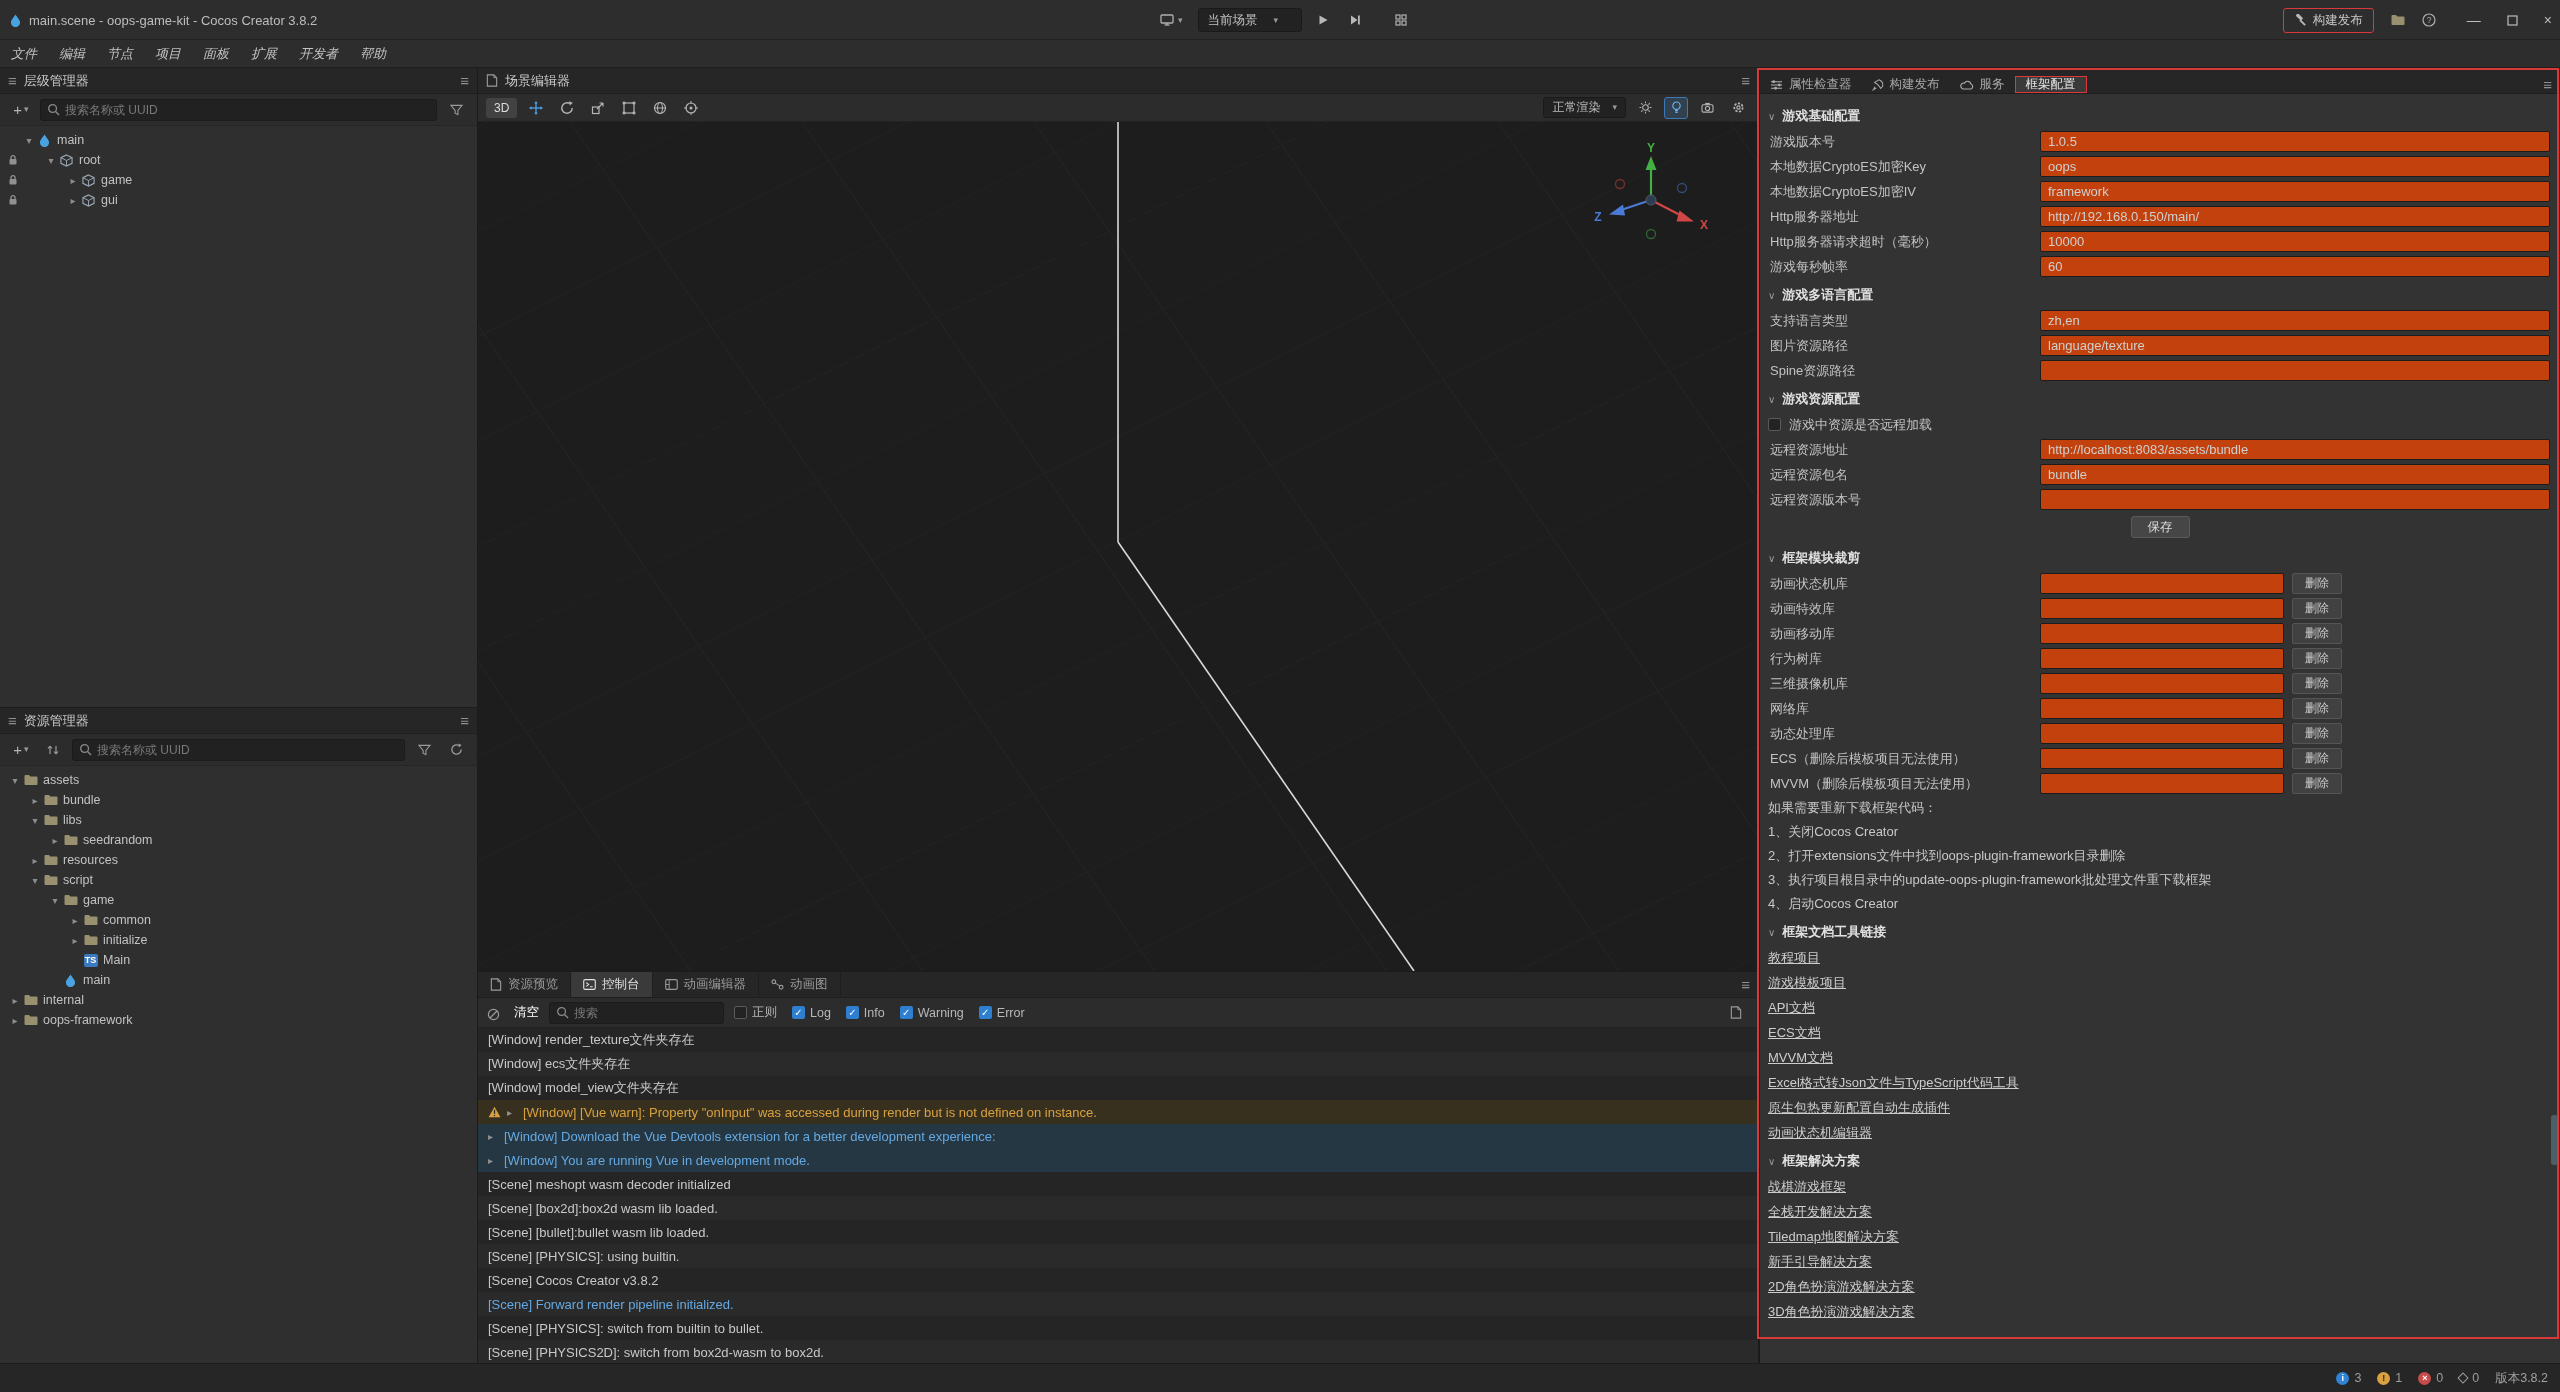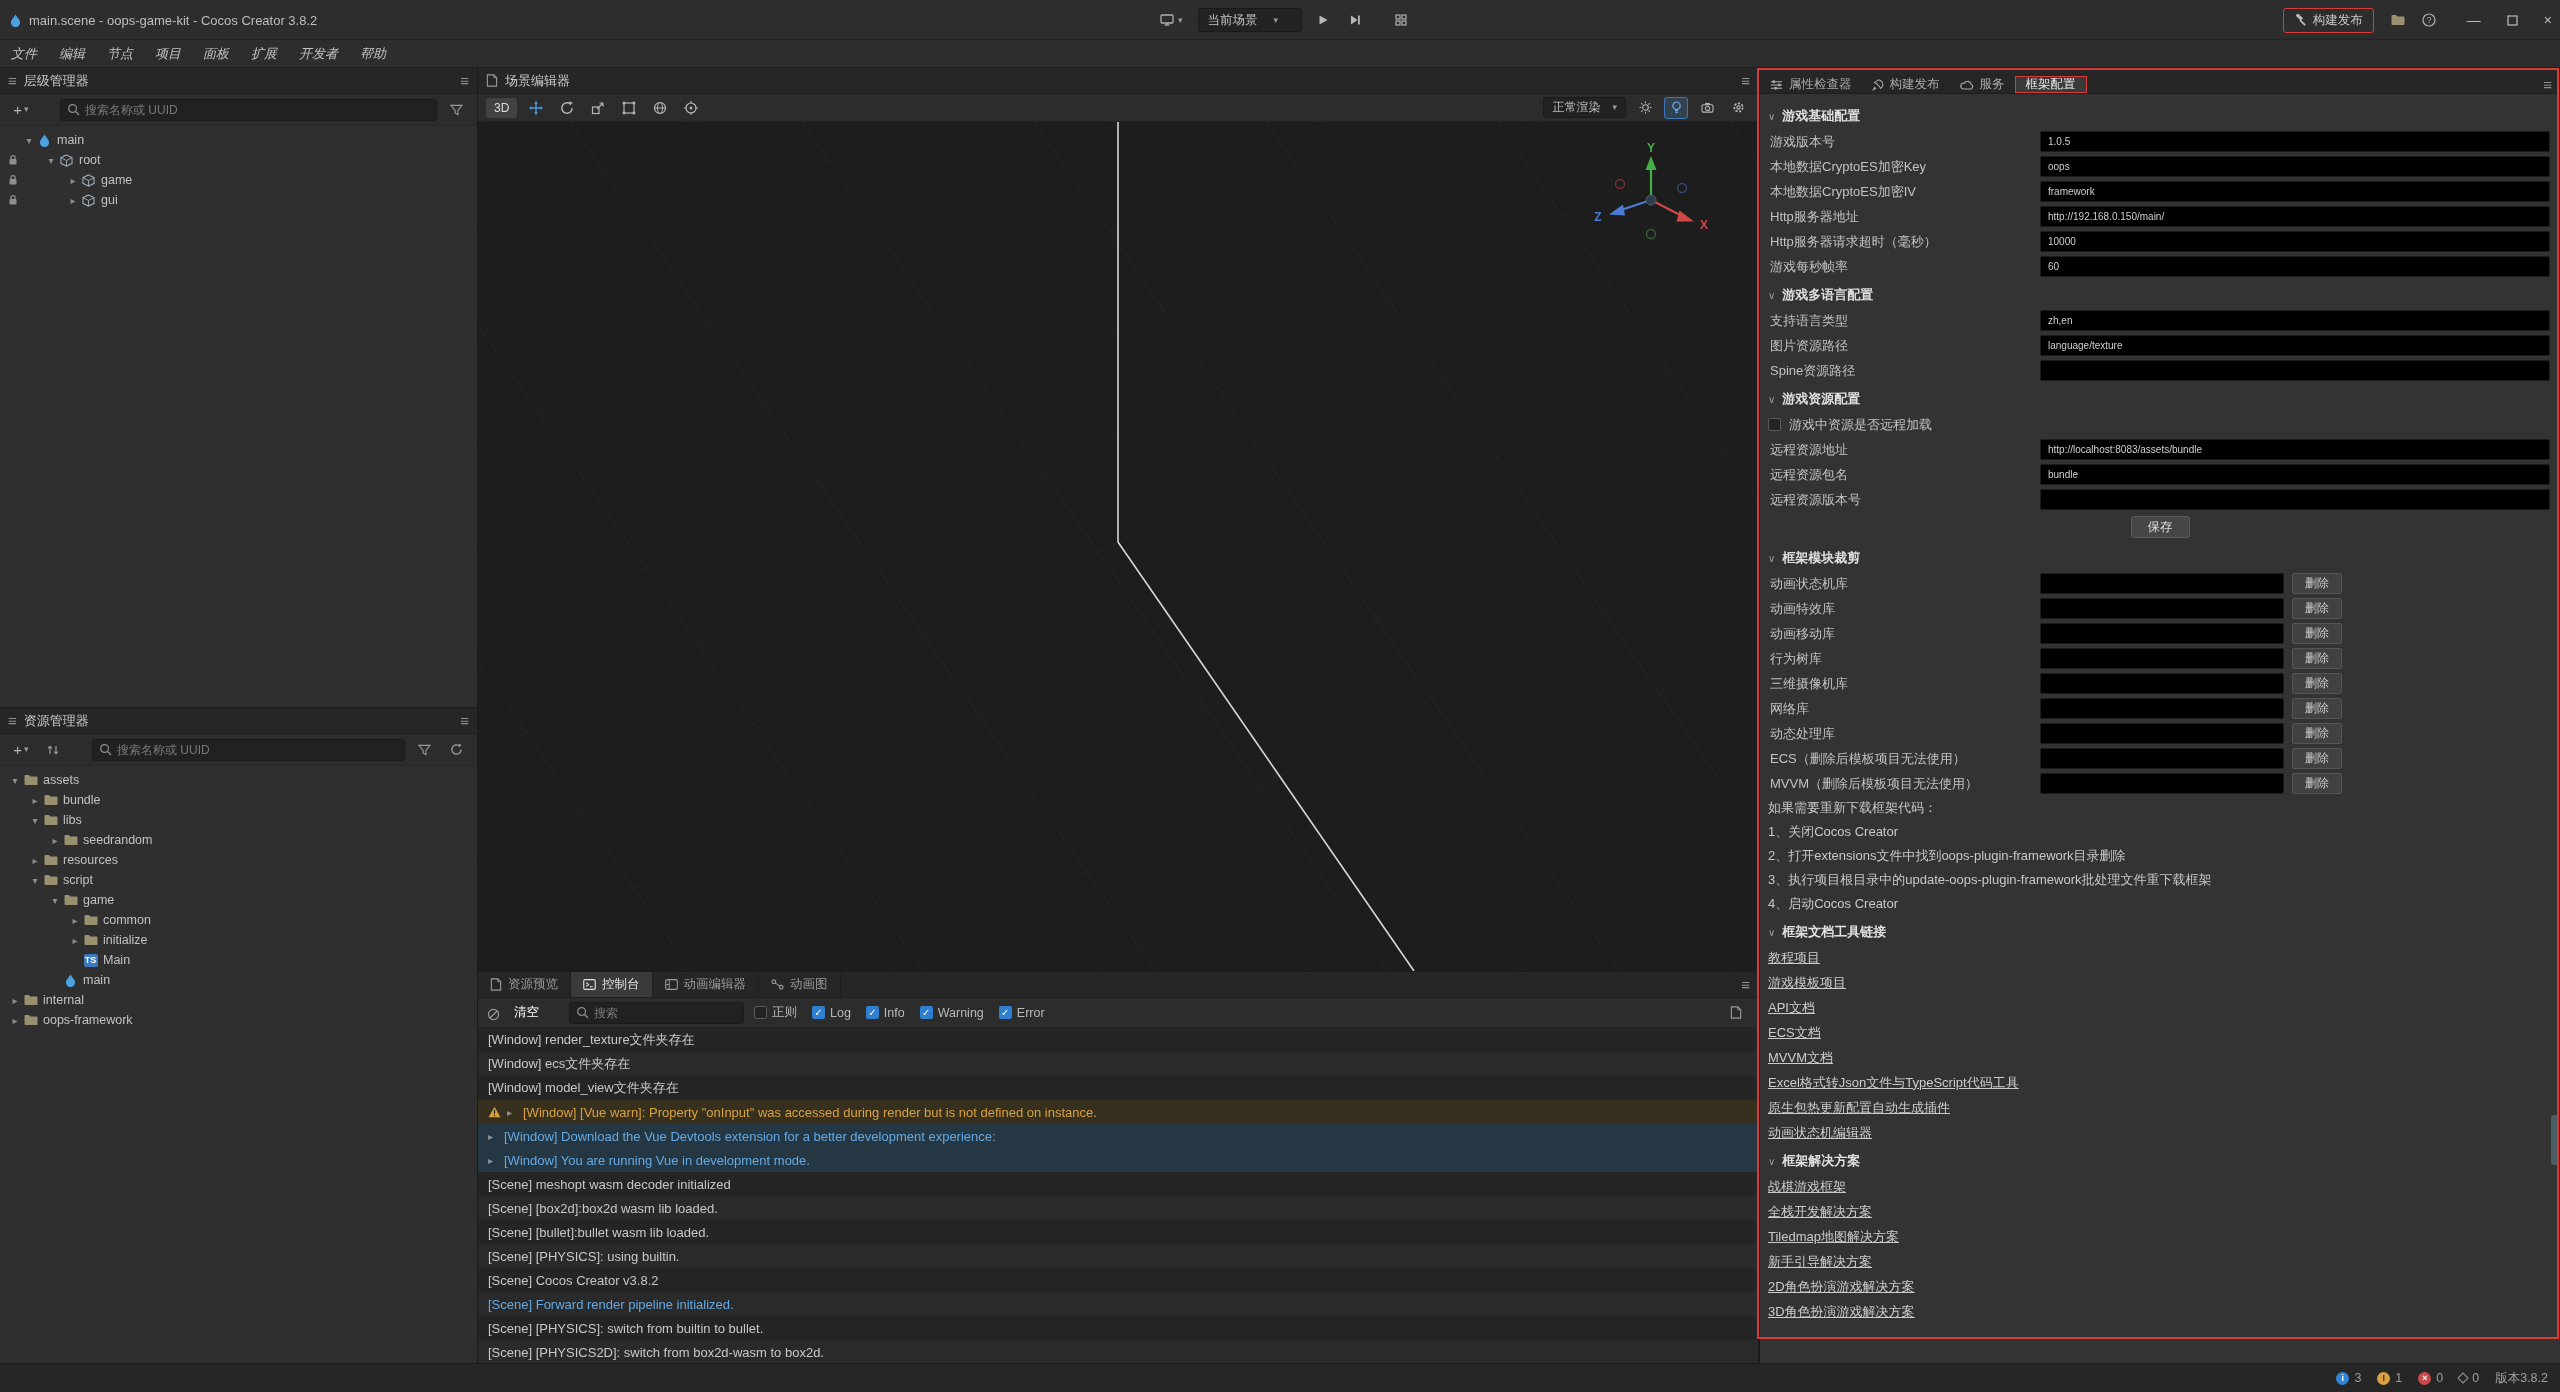--- a/index.html
+++ b/index.html
@@ -34,21 +34,21 @@
 #scene{left:478px;top:0;width:1280px;height:903px;}
 #console{left:478px;top:904px;width:1280px;height:391px;}
 #inspector{left:1760px;top:0;width:800px;height:1295px;background:#333;}
 .annotation-box{position:absolute;left:1757px;top:0;width:802px;height:1271px;border:2px solid #d83a3a;z-index:40;pointer-events:none;}
 
 .strip{height:26px;flex:none;background:#262626;border-bottom:1px solid #1e1e1e;display:flex;align-items:center;padding:0 8px;gap:7px;font-size:13px;color:#c9c9c9;}
 .tabs-wrap{display:flex;height:100%;align-items:stretch;}
 .ptoolbar{height:32px;flex:none;display:flex;align-items:center;gap:6px;padding:0 8px;background:#2c2c2c;border-bottom:1px solid #262626;}
 .tool-btn{min-width:26px;height:22px;display:flex;align-items:center;justify-content:center;border-radius:3px;color:#a5a5a5;gap:2px;}
 .plus{font-size:15px;color:#b5b5b5;line-height:1;}
-.mock-input{flex:1;height:22px;background:#212121;border:1px solid #1b1b1b;border-radius:3px;display:flex;align-items:center;gap:5px;padding:0 6px;margin-left:20px;}
+.mock-input{flex:1;height:22px;background:#212121;border:1px solid #1b1b1b;border-radius:3px;display:flex;align-items:center;gap:5px;padding:0 6px;}
 .mock-input input{background:transparent;border:none;outline:none;color:#c0c0c0;font-size:12px;width:100%;font-family:inherit;}
 .mock-input input::placeholder{color:#787878;}
 
 
 .tree{flex:1;overflow:hidden;padding:4px 0 0 4px;}
 .tree-row{height:20px;display:flex;align-items:center;font-size:12.5px;color:#c2c2c2;}
 .tree-row .gutter{width:18px;flex:none;display:flex;justify-content:center;}
 .indent{flex:none;display:inline-block;}
 .arrow{width:14px;flex:none;text-align:center;color:#8d8d8d;font-size:10px;}
 .ticon{width:17px;height:16px;flex:none;margin-right:4px;display:flex;align-items:center;justify-content:center;}
@@ -86,21 +86,21 @@
 .log-ic{display:flex;align-items:center;}
 
 
 .itab{display:flex;align-items:center;gap:6px;padding:0 10px;font-size:12.5px;color:#a8a8a8;}
 .itab.active{background:#3a3a3a;color:#e8e8e8;border:1px solid #d83a3a;}
 .insp-body{flex:1;overflow:hidden;padding:6px 8px 0 8px;position:relative;}
 .sec-header{height:26px;display:flex;align-items:center;gap:7px;color:#e0e0e0;font-weight:bold;font-size:13px;margin-top:3px;}
 .chev{color:#9a9a9a;font-size:10px;font-weight:normal;}
 .irow{height:25px;display:flex;align-items:center;}
 .ilabel{width:272px;flex:none;font-size:13px;color:#c2c2c2;padding-left:2px;white-space:nowrap;overflow:hidden;}
-.ifield{flex:1;height:21px;background:#000000;border:1px solid #1c1c1c;border-radius:2px;display:flex;align-items:center;padding:0 7px;font-size:10px;color:#cfcfcf;margin-right:2px;white-space:nowrap;overflow:hidden;}
+.ifield{flex:1;height:21px;background:#c2410c;border:1px solid #1c1c1c;border-radius:2px;display:flex;align-items:center;padding:0 7px;font-size:13px;color:#cfcfcf;margin-right:2px;white-space:nowrap;overflow:hidden;}
 .module-field{flex:none;width:244px;}
 .del-btn{margin-left:6px;height:21px;padding:0 12px;background:#414141;border:1px solid #555;border-radius:2px;font-size:12px;color:#ccc;display:flex;align-items:center;}
 .text-row{height:24px;display:flex;align-items:center;font-size:13px;color:#c8c8c8;white-space:nowrap;overflow:hidden;}
 .link-row{height:25px;display:flex;align-items:center;}
 .link{font-size:13px;color:#cccccc;text-decoration:underline;cursor:pointer;white-space:nowrap;}
 .save-row{height:30px;display:flex;align-items:center;justify-content:center;}
 .save-btn{height:22px;padding:0 16px;background:#464646;border:1px solid #5a5a5a;border-radius:3px;font-size:12.5px;color:#ddd;display:flex;align-items:center;}
 .cbx-label{font-size:13px;color:#c2c2c2;}
 .iscroll{position:absolute;right:2px;top:1047px;width:7px;height:50px;background:#4d5f66;border-radius:3px;}
 

